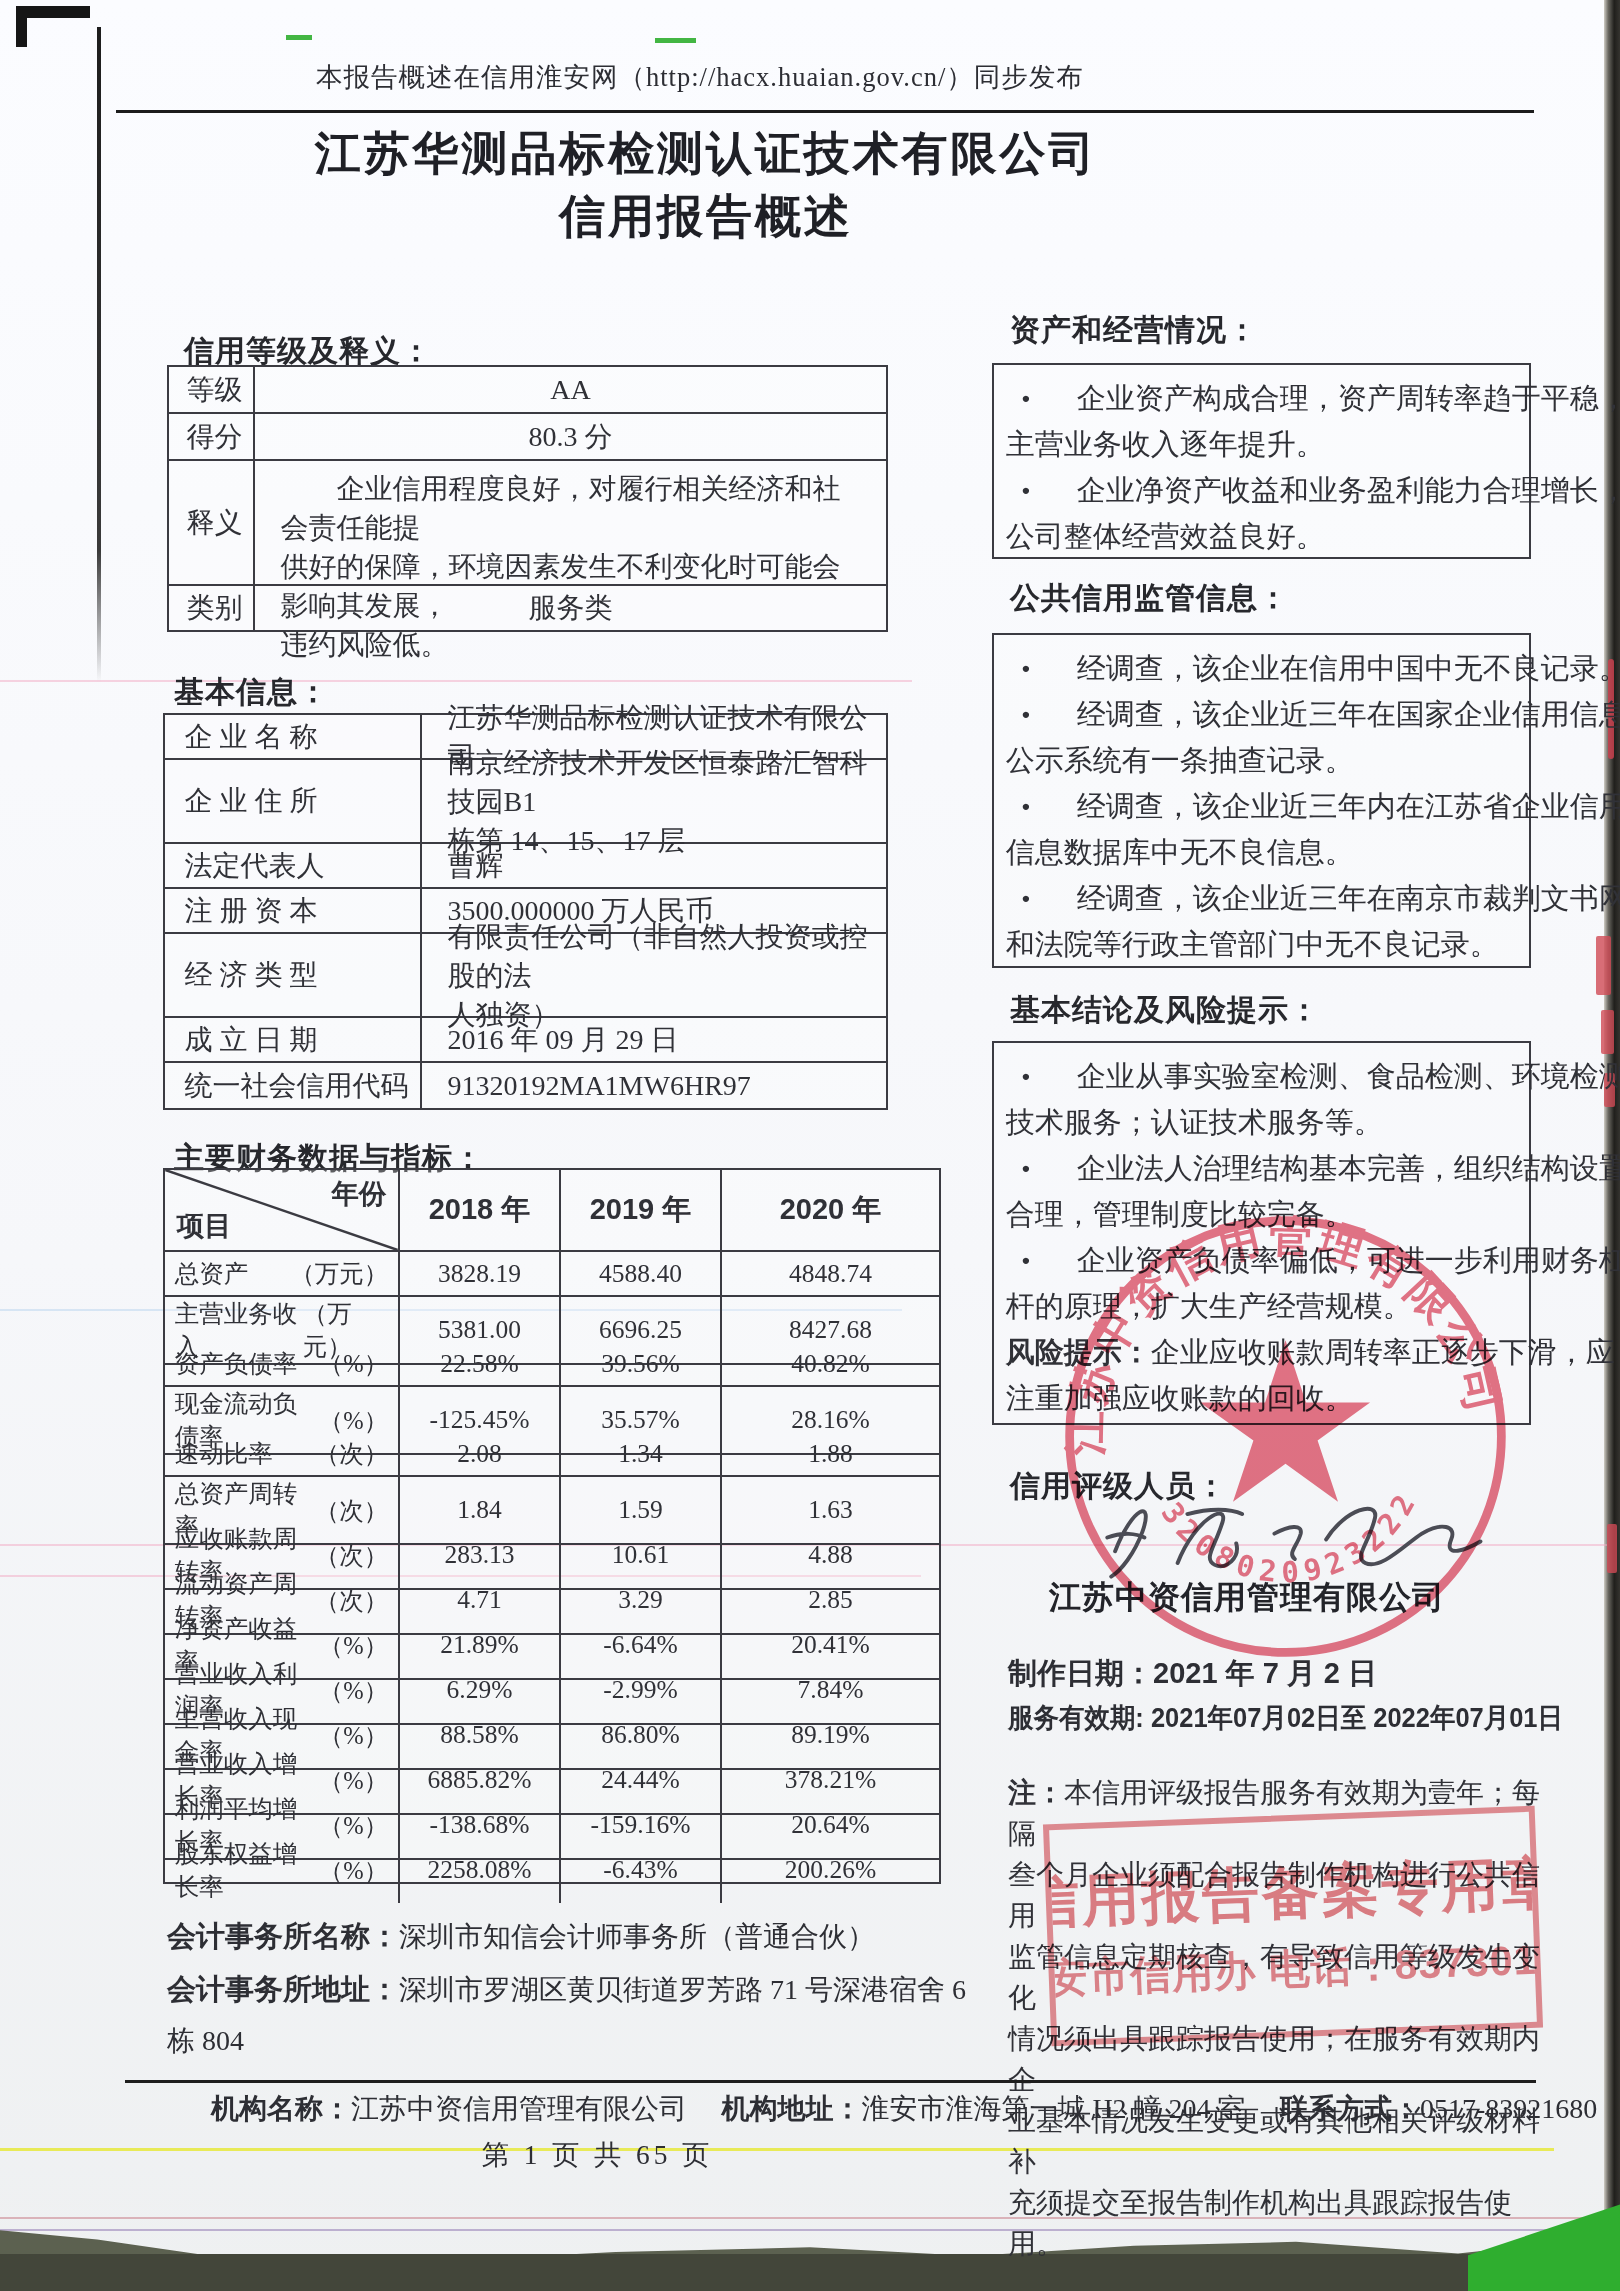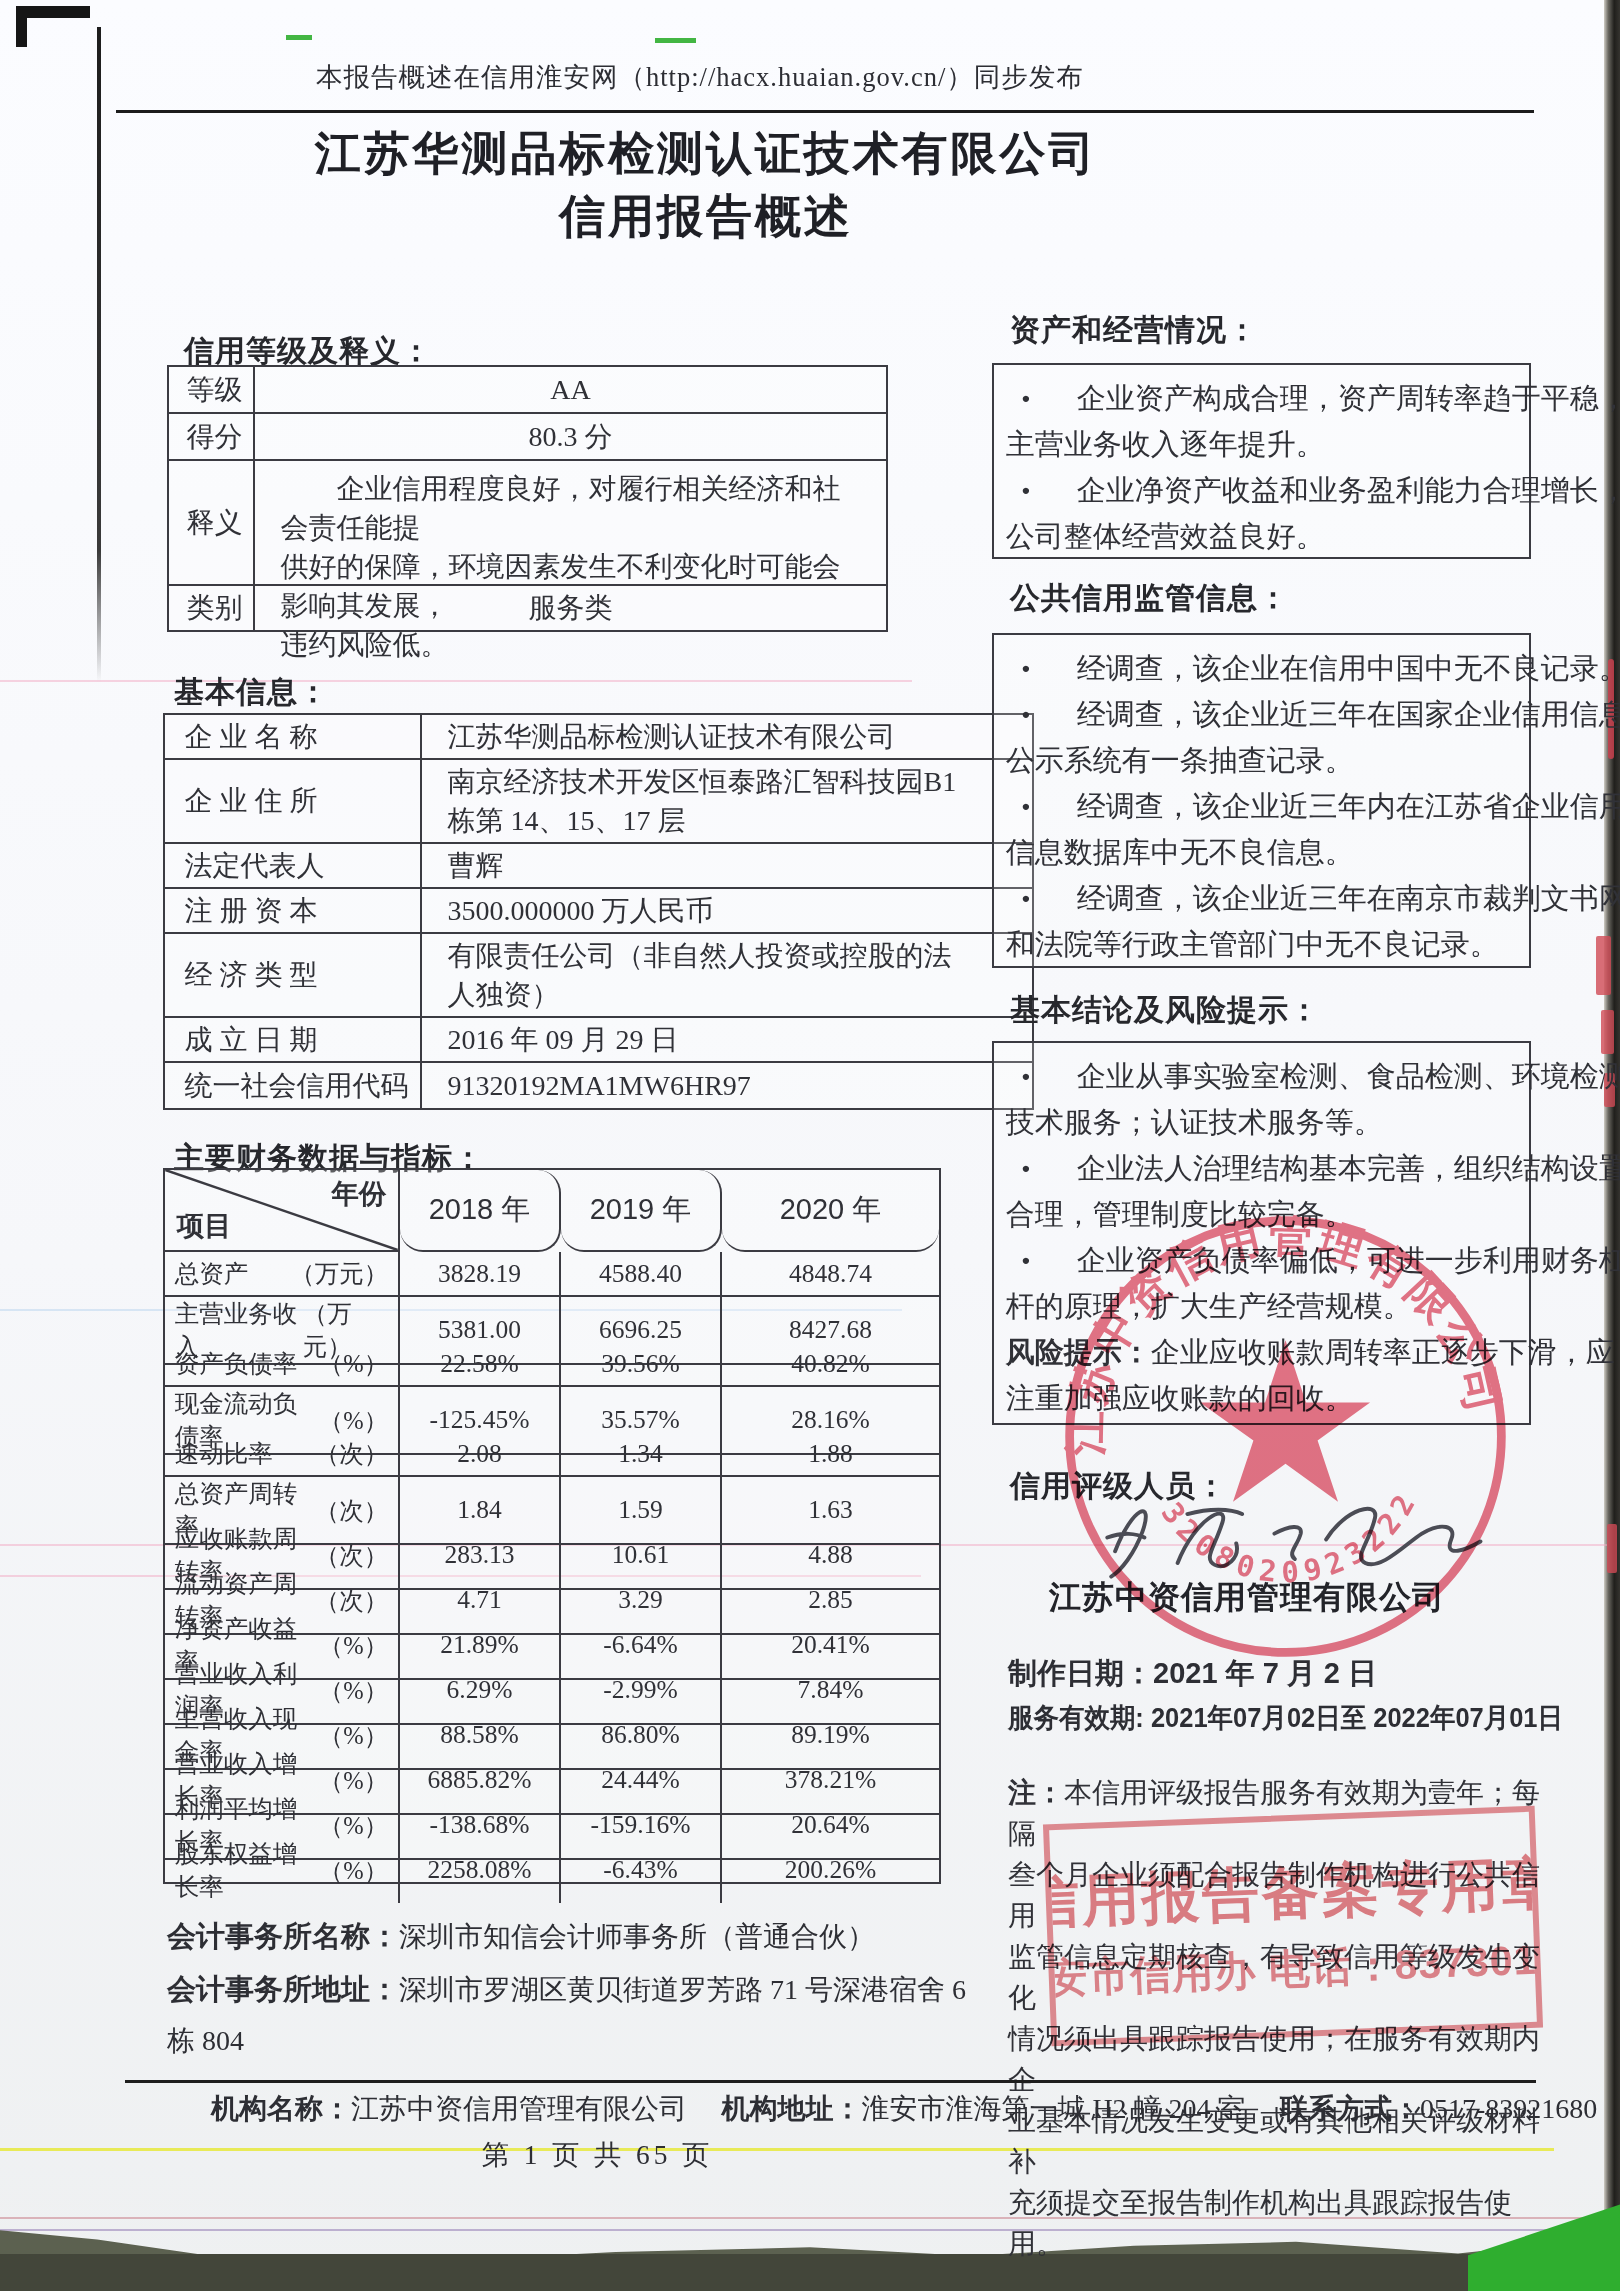--- a/index.html
+++ b/index.html
@@ -48,29 +48,29 @@
 
   
   .rate-tbl{left:167px;top:365px;width:721px;height:267px;display:grid;
             grid-template-columns:86px 1fr;grid-template-rows:47px 47px 125px 1fr;}
   .rate-label{padding-left:17.6px;}
   .rate-val{justify-content:center;}
   .meaning{display:block;padding:7.8px 25.5px 0 25.5px;line-height:39px;font-size:28px;}
   .meaning .ind{text-indent:2em;}
 
   
-  .basic-tbl{left:163px;top:713px;width:871px;display:grid;grid-template-columns:257px 1fr;}
+  .basic-tbl{left:163px;top:713px;width:725px;display:grid;grid-template-columns:257px 1fr;}
   .basic-label{padding-left:19.6px;font-weight:normal;}
   .basic-val{padding-left:25.5px;flex-direction:column;align-items:flex-start;justify-content:center;line-height:39px;}
   .rh46{height:45px;} .rh86{height:84px;}
 
   
   .fin-tbl{left:163px;top:1168px;width:778px;}
   .fin-head{display:grid;grid-template-columns:235px 161px 161px 1fr;height:82px;}
-  .fin-year{font-size:29px;font-weight:normal;justify-content:center;font-family:"Liberation Sans","DejaVu Sans",sans-serif;border-radius:23px;}
+  .fin-year{font-size:29px;font-weight:bold;justify-content:center;font-family:"Liberation Sans","DejaVu Sans",sans-serif;}
   .fin-corner{position:relative;display:block;}
   .fin-corner svg{position:absolute;inset:0;}
   .corner-top{position:absolute;right:11.8px;top:5.9px;font-size:27.4px;font-weight:bold;}
   .corner-bot{position:absolute;left:11.8px;bottom:5.9px;font-size:27.4px;font-weight:bold;}
   .fin-row{display:grid;grid-template-columns:235px 161px 161px 1fr;height:45px;}
   .fin-label{justify-content:space-between;padding:0 9.8px 0 9.8px;font-size:24.5px;}
   .fin-val{justify-content:center;font-size:25.5px;}
   .fin-rows .fin-row:last-child .cell{border-bottom:none;}
 
   

